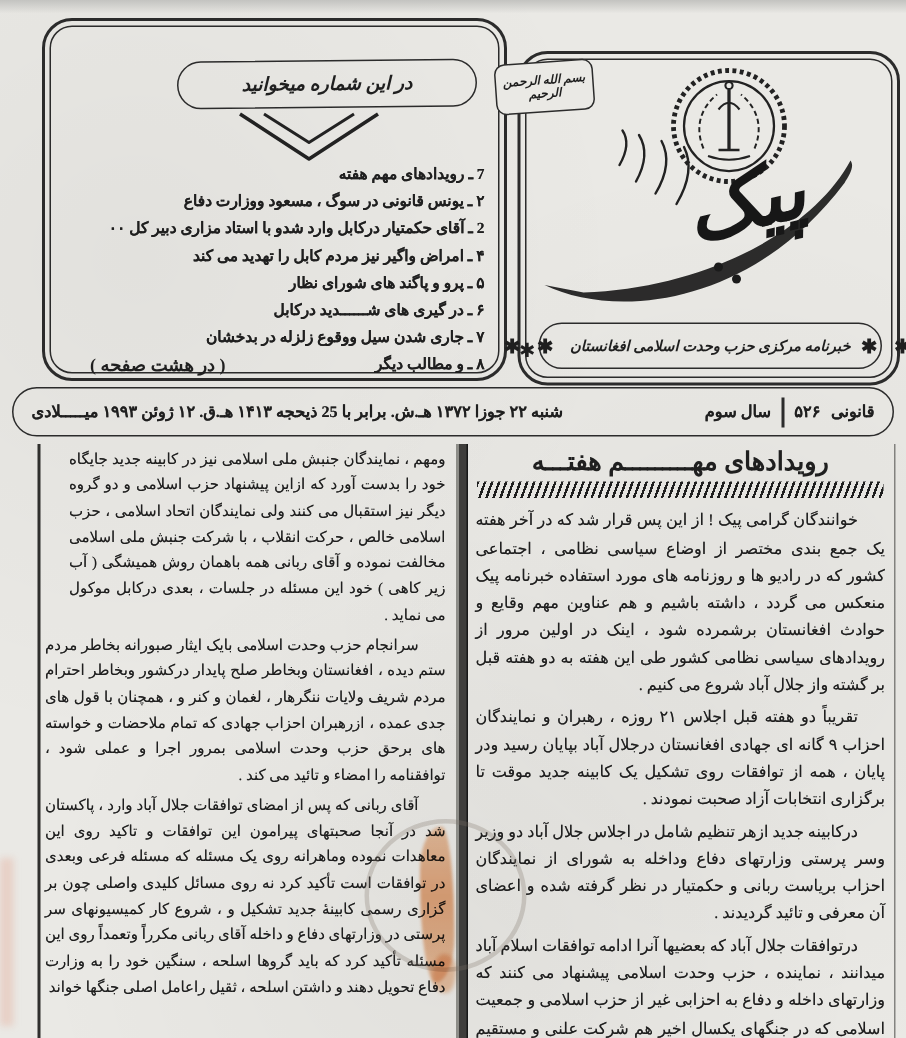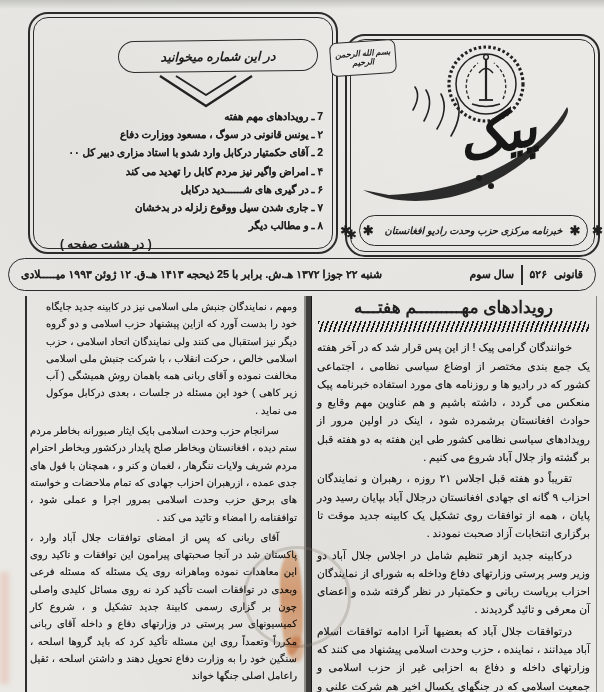--- a/index.html
+++ b/index.html
@@ -3,21 +3,21 @@
 <meta charset="utf-8">
 <style>
   html,body{margin:0;padding:0;background:#d8d8d5;}
   #page{
     position:relative;width:604px;height:692px;overflow:hidden;
     background:#eae9e5;
     background-image:
       radial-gradient(circle at 15% 25%, rgba(0,0,0,.035), transparent 45%),
       radial-gradient(circle at 80% 60%, rgba(0,0,0,.03), transparent 50%),
       radial-gradient(circle at 50% 90%, rgba(0,0,0,.04), transparent 40%);
-    font-family:Liberation Sans, sans-serif;
+    font-family:Liberation Serif, serif;
     color:#1f1f1f;direction:rtl;
   }
   #page::before{content:"";position:absolute;left:0;right:0;top:0;height:9px;
     background:linear-gradient(#c3c3c0,rgba(195,195,192,0));z-index:40;pointer-events:none;}
   
   .dbox{position:absolute;border:2.2px solid #2b2b2b;border-radius:20px;}
   .dbox::before{content:"";position:absolute;inset:3px;border:1.3px solid #2b2b2b;
     border-radius:15px;pointer-events:none;}
   
   #toc-box{left:28px;top:12px;width:306px;height:238px;}
@@ -95,20 +95,21 @@
     </div>
     <svg class="toc-arrow" viewBox="0 0 104 38">
       <path class="ink" d="M6,4 L52,34 L98,4" stroke-width="2.4" stroke-linejoin="round"></path>
       <path class="ink" d="M22,4 L52,23 L82,4" stroke-width="2" stroke-linejoin="round"></path>
     </svg>
     <div class="toc-list">
       <div>7 ـ رویدادهای مهم هفته</div>
       <div>۲ ـ یونس قانونی در سوگ ، مسعود ووزارت دفاع</div>
       <div>2 ـ آقای حکمتیار درکابل وارد شدو با استاد مزاری دبیر کل ۰۰</div>
       <div>۴ ـ امراض واگیر نیز مردم کابل را تهدید می کند</div>
+      <div>۵ ـ پرو و پاگند های شورای نظار</div>
       <div>۶ ـ در گیری های شــــــدید درکابل</div>
       <div>۷ ـ جاری شدن سیل ووقوع زلزله در بدخشان</div>
       <div>۸ ـ و مطالب دیگر</div>
     </div>
     <div class="toc-footer">( در هشت صفحه )</div>
   </div>
 
   <div class="bismillah">
     <span>بسم الله الرحمن الرحیم</span>
   </div>
@@ -128,21 +129,21 @@
     <svg class="callig" viewBox="0 0 240 152">
       <path d="M12,124 C62,148 152,136 212,56 C215,51 219,45 216,41 C192,86 122,126 38,129 Z" fill="#1b1b1b" opacity=".92"></path>
       <path class="ink" d="M62,44 q8,-14 2,-23 M73,55 q10,-18 2,-31 M86,63 q12,-20 4,-35 M100,70 q13,-22 5,-38" stroke-width="1.6" stroke-linecap="round"></path>
       <circle cx="128" cy="112" r="3" fill="#1b1b1b"></circle>
       <circle cx="140" cy="120" r="3" fill="#1b1b1b"></circle>
       <text x="150" y="86" text-anchor="middle" transform="rotate(-13 150 86)" font-size="54" font-weight="bold" font-style="italic" fill="#171717">پیک</text>
     </svg>
     <span class="flower-out">✱</span>
     <div class="mast-banner">
       <span class="flower">✱ ✱</span>
-      <span>خبرنامه مرکزی حزب وحدت رادیو افغانستان</span>
+      <span>خبرنامه مرکزی حزب وحدت اسلامی افغانستان</span>
       <span class="flower">✱ ✱</span>
     </div>
   </div>
 
   <div id="dateline">
     <span>قانونی</span>
     <span>۵۲۶</span>
     <span class="dl-div"></span>
     <span>سال سوم</span>
     <span class="dl-spacer"></span>

